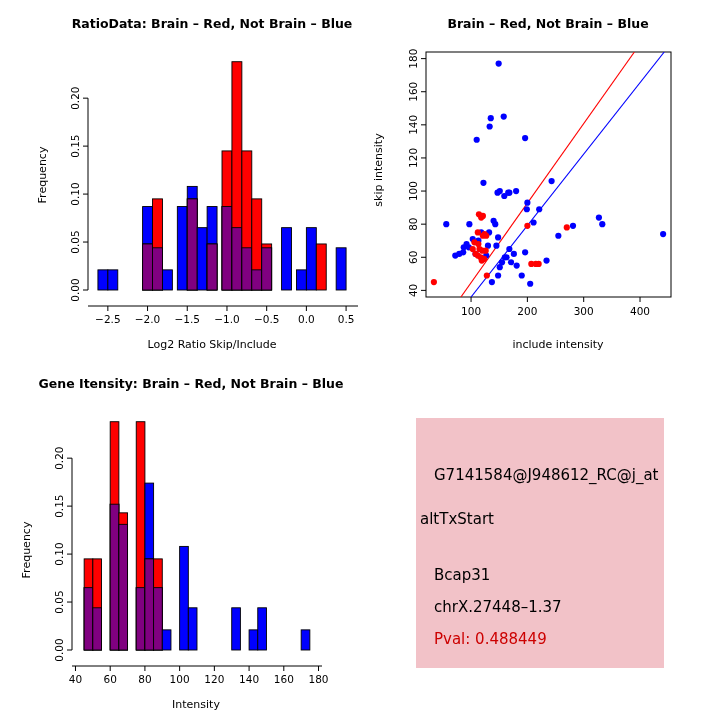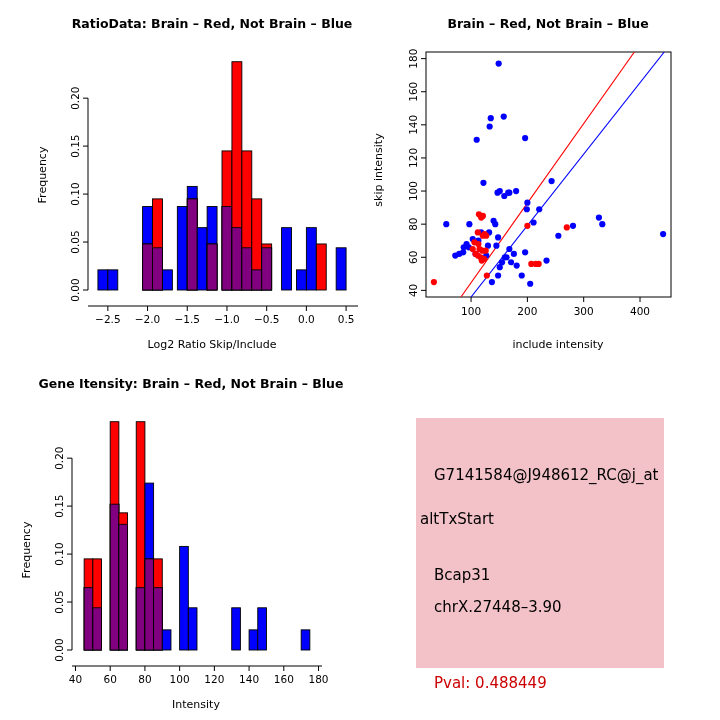--- a/index.html
+++ b/index.html
@@ -13,21 +13,21 @@
   svg{display:block;}
   .ttl{font-family:"DejaVu Sans", sans-serif;font-size:12.5px;font-weight:bold;fill:#000;}
   .axlab{font-family:"DejaVu Sans", sans-serif;font-size:11px;fill:#000;}
   .tick{font-family:"DejaVu Sans", sans-serif;font-size:10.5px;fill:#000;}
   .axline{stroke:#000;stroke-width:1;fill:none;}
   .barline{stroke:#000;stroke-width:0.9;}
   .infobox{position:absolute;left:56px;top:58px;width:248px;height:250px;
            background:#f2c2c8;}
   .infotext{position:absolute;font-family:"DejaVu Sans", sans-serif;
             font-size:15px;color:#000;white-space:nowrap;}
-  .pval{color:#cc0000;margin-top:44px;}
+  .pval{color:#cc0000;}
 </style>
 </head>
 <body>
 
 <div class="panel" id="panel-ratio">
   <svg width="360" height="360">
     <text class="ttl" x="180" y="28" text-anchor="middle">RatioData: Brain – Red, Not Brain – Blue</text>
     <g id="ratio-bars">
         <rect x="65.92647058823529" y="269.85714285714283" width="9.926470588235304" height="20.142857142857167" fill="#0000ff" class="barline"></rect>
         <rect x="75.8529411764706" y="269.85714285714283" width="9.92647058823529" height="20.142857142857167" fill="#0000ff" class="barline"></rect>
@@ -293,16 +293,16 @@
     <text class="axlab" x="180" y="348" text-anchor="middle">Intensity</text>
     <text class="axlab" x="14" y="190" text-anchor="middle" transform="rotate(-90 14 190)">Frequency</text>
   </svg>
 </div>
 
 <div class="panel" id="panel-info">
   <div class="infobox">
     <div class="infotext" style="left:18px;top:48px;">G7141584@J948612_RC@j_at</div>
     <div class="infotext" style="left:4px;top:92px;">altTxStart</div>
     <div class="infotext" style="left:18px;top:132px;margin-top:16px;">Bcap31</div>
-    <div class="infotext" style="left:18px;top:180px;">chrX.27448–3.90</div>
+    <div class="infotext" style="left:18px;top:180px;">chrX.27448–1.37</div>
     <div class="infotext pval" style="left:18px;top:212px;">Pval: 0.488449</div>
   </div>
 </div>
 
 </body></html>

